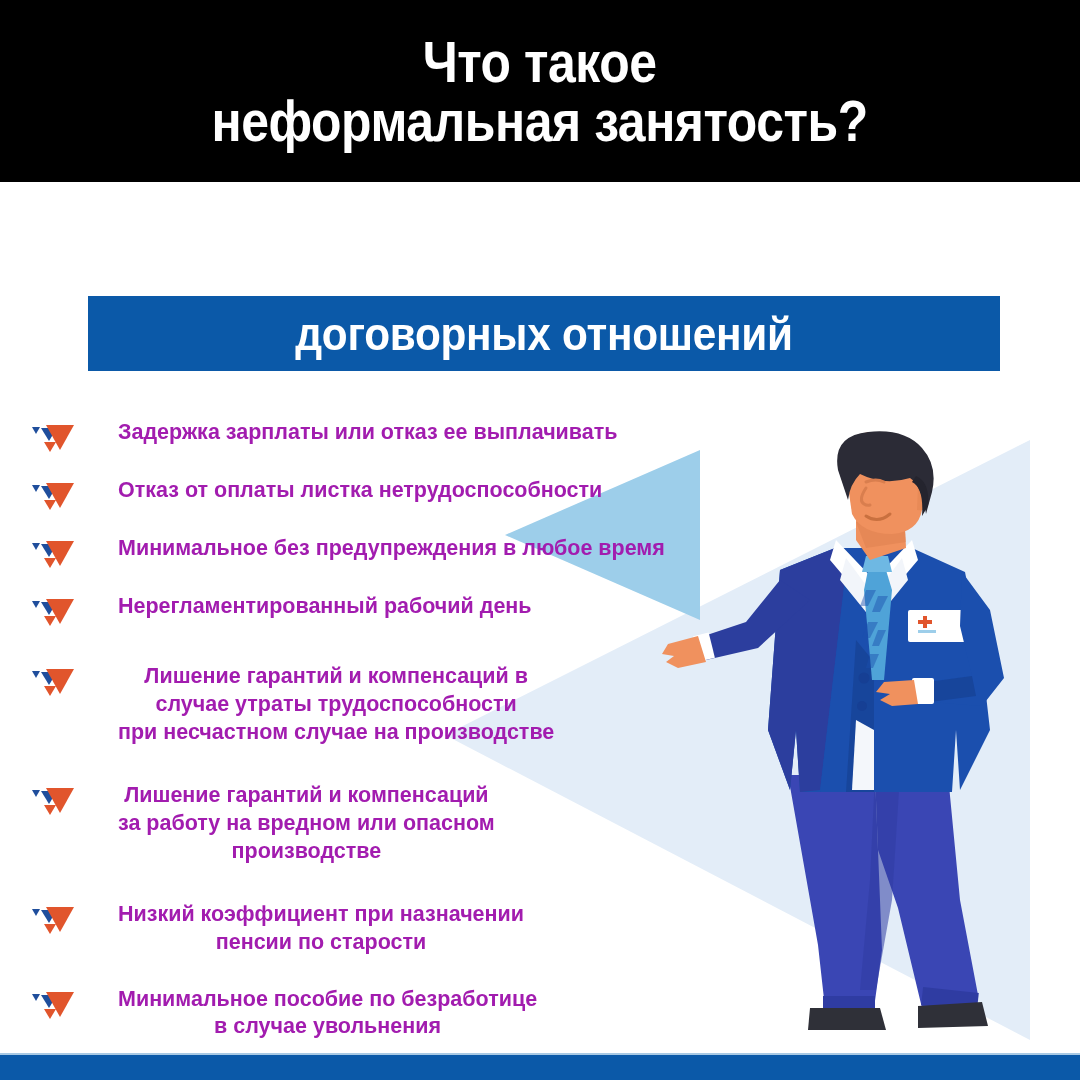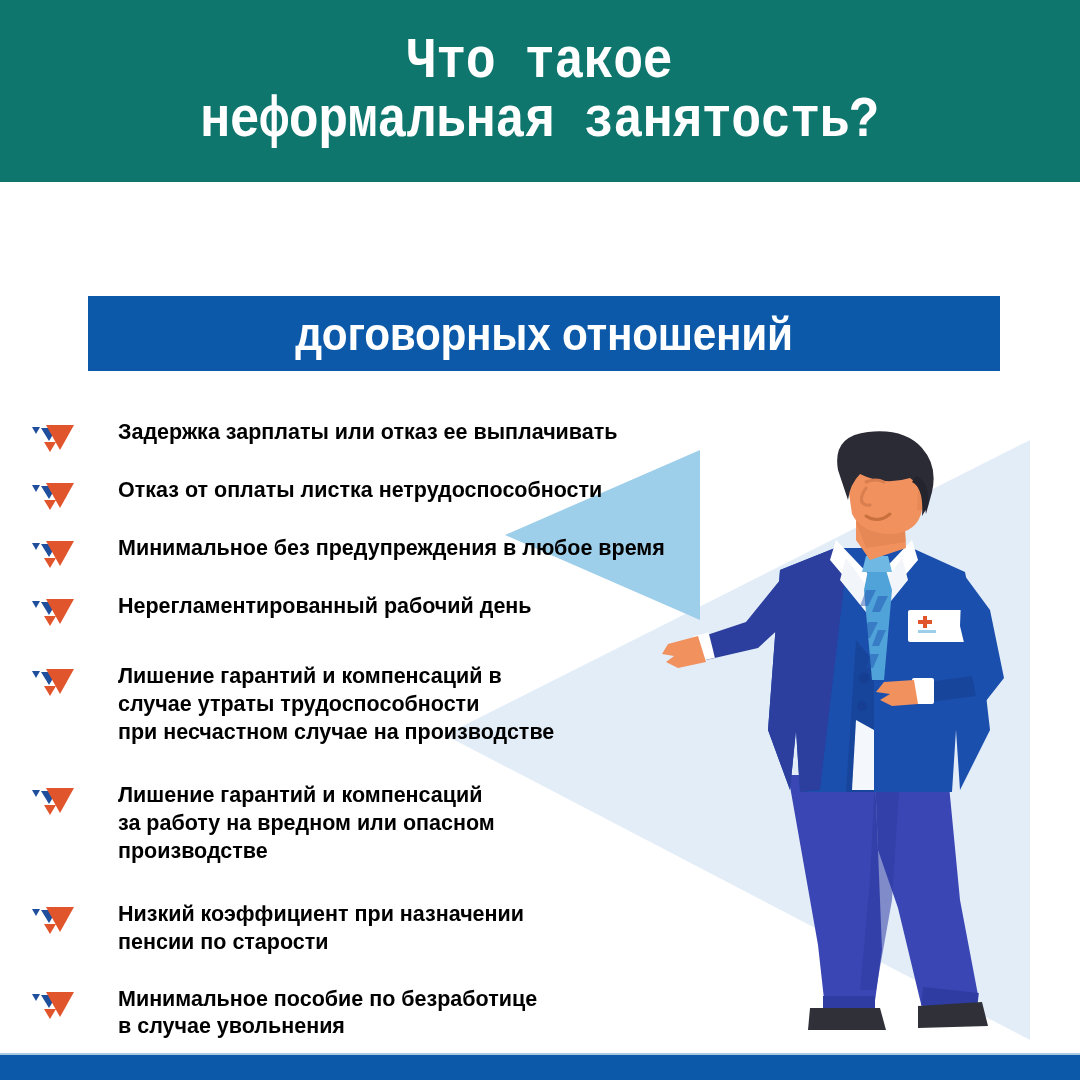--- a/index.html
+++ b/index.html
@@ -31,26 +31,25 @@
     pointer-events: none;
   }
 
   
   .header {
     position: absolute;
     left: 0;
     top: 0;
     width: 1080px;
     height: 182px;
-    background: #0f766e;
+    background: #000000;
     z-index: 3;
     display: flex;
     align-items: center;
     justify-content: center;
-    font-family: Liberation Mono, monospace;
   }
   .header-title {
     color: #ffffff;
     font-size: 58px;
     line-height: 1.02;
     font-weight: bold;
     text-align: center;
     letter-spacing: -0.5px;
     transform: scaleX(0.86);
     transform-origin: center center;
@@ -98,26 +97,27 @@
     margin-bottom: 18px;
   }
   .bullet-icon {
     flex: 0 0 auto;
     width: 46px;
     height: 40px;
     margin-right: 44px;
     margin-top: 2px;
   }
   .item-text {
-    color: #000000;
+    color: #a21caf;
     font-size: 21.5px;
     font-weight: bold;
     line-height: 1.30;
     white-space: pre-line;
     padding-top: 1px;
+    text-align: center;
   }
 
   
   .gap-sm { margin-bottom: 16px; }
   .gap-md { margin-bottom: 28px; }
   .gap-lg { margin-bottom: 34px; }
 
   
   .person {
     position: absolute;

